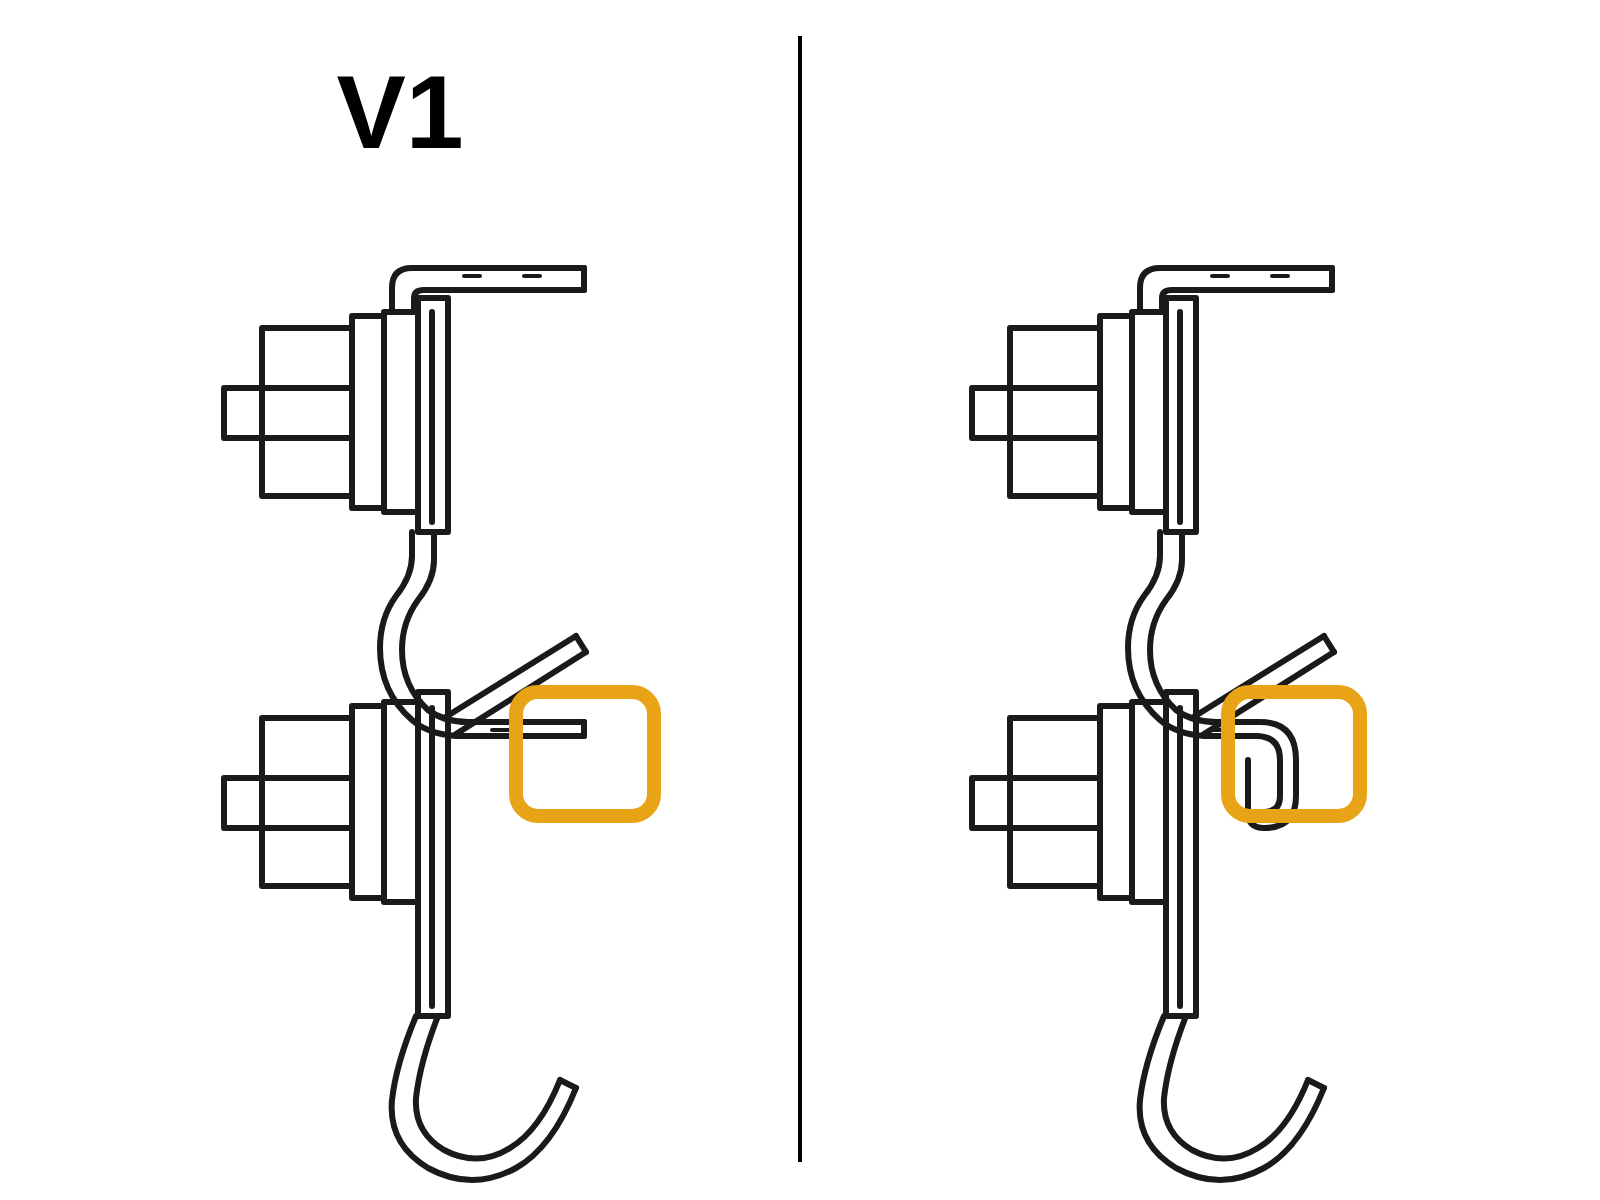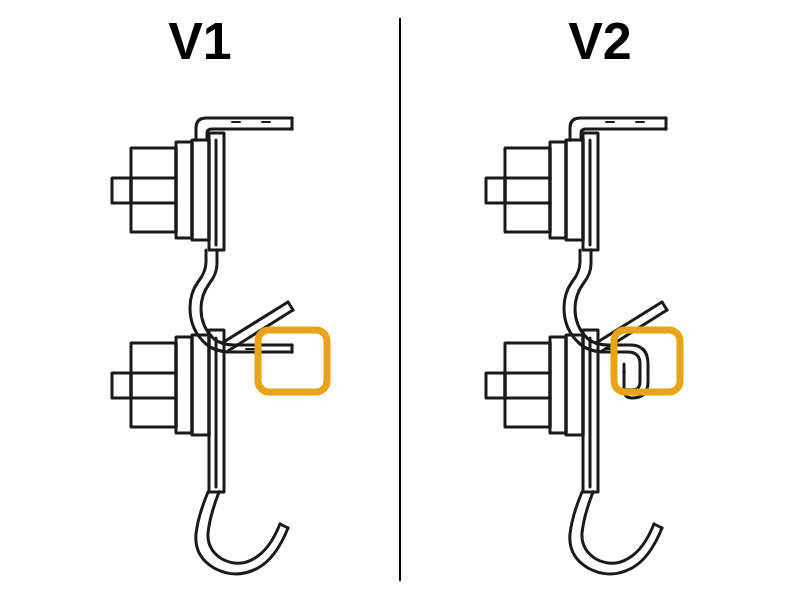--- a/index.html
+++ b/index.html
@@ -13,21 +13,21 @@
   }
   #screenshot {
     position: relative;
     width: 800px;
     height: 600px;
     background: #ffffff;
     overflow: hidden;
   }
   .panel {
     position: absolute;
-    top: 0;
+    top: 16px;
     height: 462px;
     width: 400px;
   }
   #panel-v1 { left: 0; }
   #panel-v2 { left: 400px; }
 
   .panel-title {
     position: absolute;
     top: 10px;
     left: 0;
@@ -157,21 +157,20 @@
         </g>
 
       </g>
 
       <rect x="258" y="330" width="69" height="62" rx="11" ry="11" fill="none" stroke="#E8A317" stroke-width="7"></rect>
     </svg>
   </div>
 
   <div class="panel" id="panel-v2">
 
-    <div class="panel-title">V2</div>
 
     <svg class="drawing" viewBox="0 0 400 600">
       <g fill="none" stroke="#1A1A1A" stroke-width="3" stroke-linecap="round" stroke-linejoin="round">
 
         <g stroke-width="3">
           <path d="M 86 178 L 86 203 L 105 203 L 105 178 Z"></path>
         </g>
         <g stroke-width="3">
           <path d="M 105 148 L 150 148 L 150 232 L 105 232 Z"></path>
           <path d="M 105 178 L 150 178"></path>

